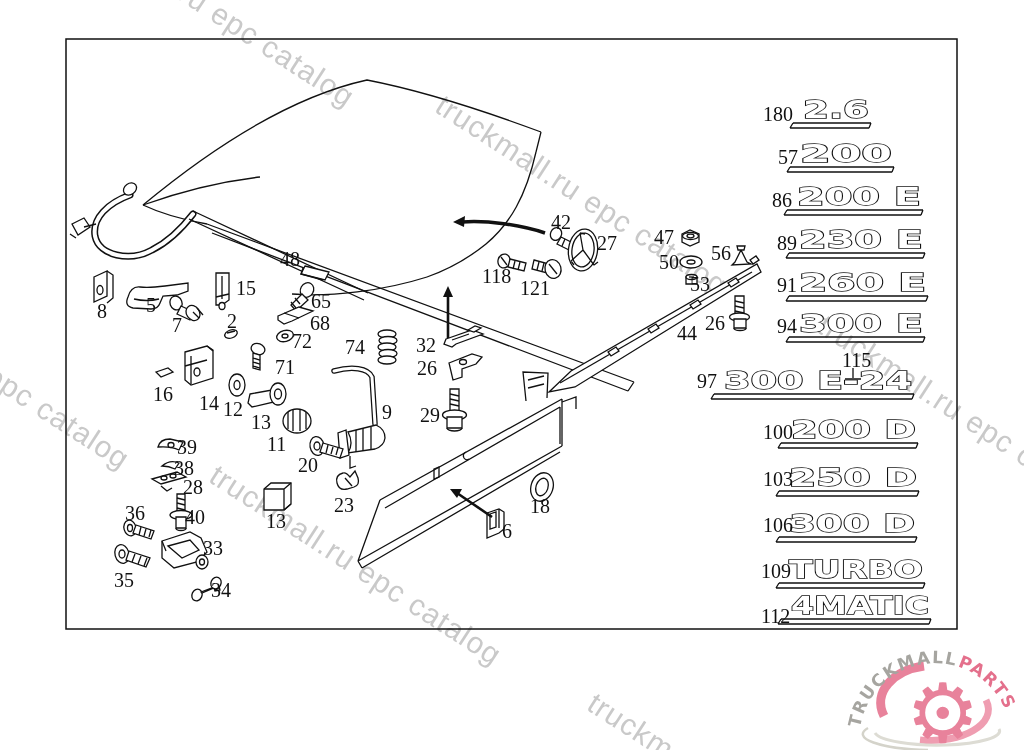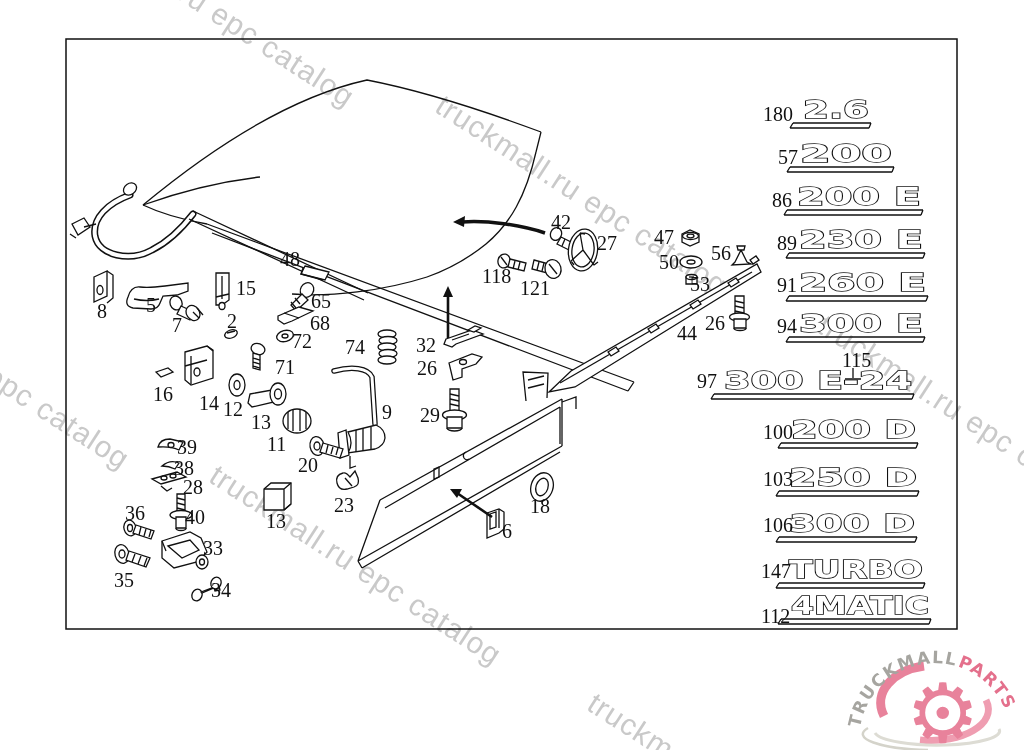--- a/index.html
+++ b/index.html
@@ -411,16 +411,16 @@
   <span class="co" style="left:778px;top:147px">57</span>
   <span class="co" style="left:772px;top:190px">86</span>
   <span class="co" style="left:777px;top:233px">89</span>
   <span class="co" style="left:777px;top:275px">91</span>
   <span class="co" style="left:777px;top:316px">94</span>
   <span class="co" style="left:842px;top:350px">115</span>
   <span class="co" style="left:697px;top:371px">97</span>
   <span class="co" style="left:763px;top:422px">100</span>
   <span class="co" style="left:763px;top:469px">103</span>
   <span class="co" style="left:763px;top:515px">106</span>
-  <span class="co" style="left:761px;top:561px">147</span>
+  <span class="co" style="left:761px;top:561px">109</span>
   <span class="co" style="left:761px;top:606px">112</span>
 
 </div>
 
 </body></html>

